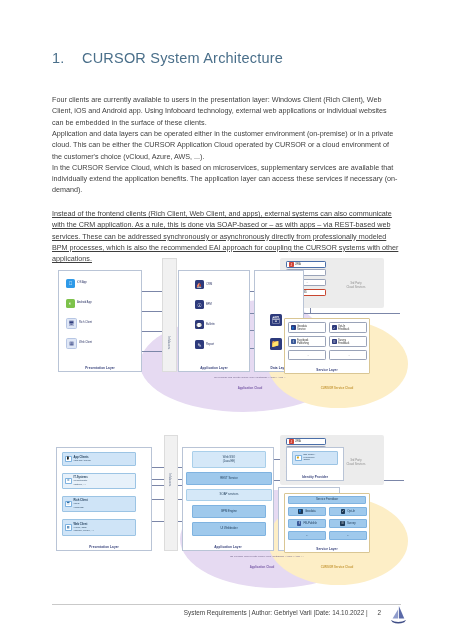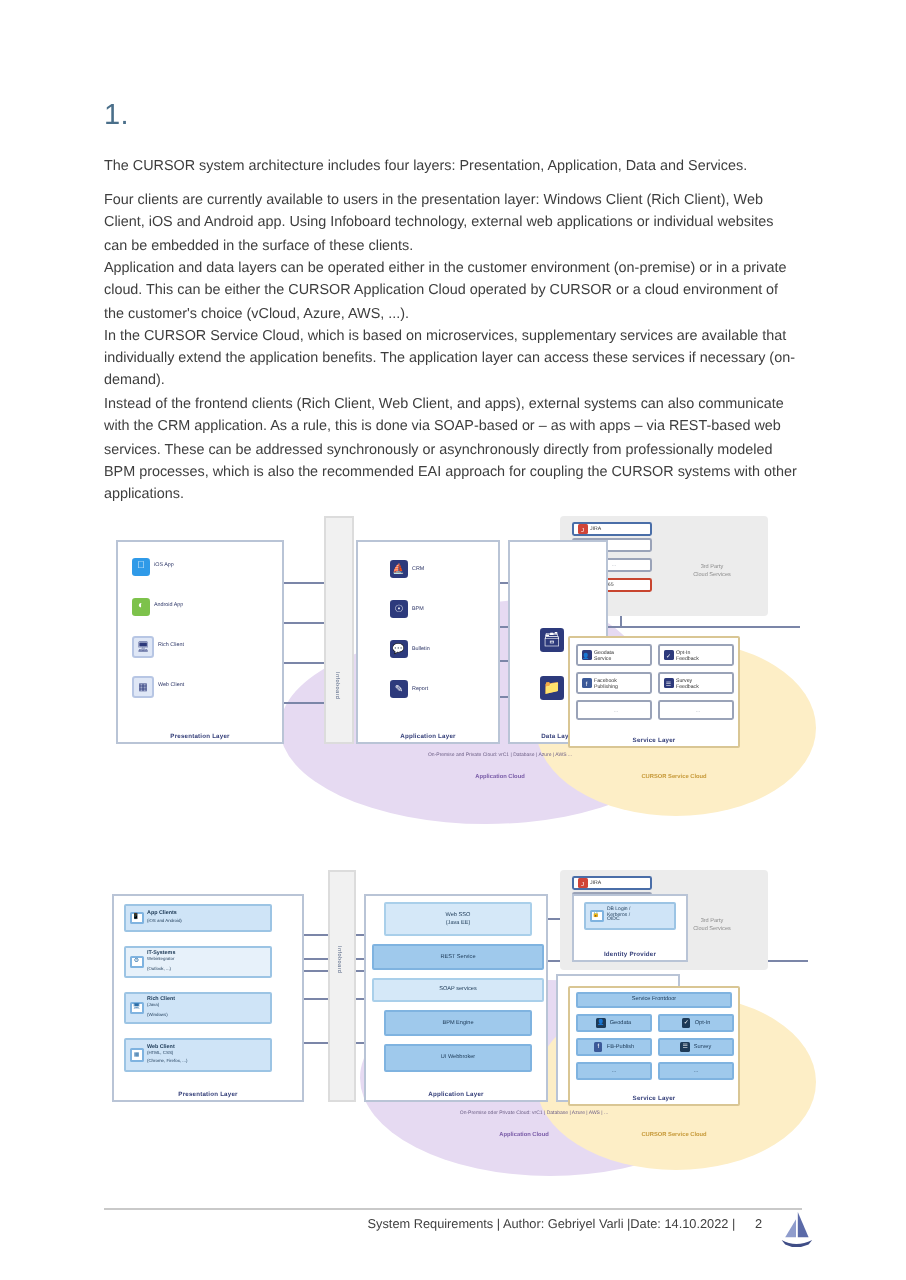--- a/index.html
+++ b/index.html
@@ -19,21 +19,21 @@
   .h1 .num{width:14px;}
 
   
   .body-text{
     position:absolute;left:52px;width:348px;
     font-size:7.2px;line-height:11.3px;color:#3e3e3e;text-align:left;
   }
   .p1{top:77px;}
   .p2{top:94px;}
   .p3{top:128px;}
-  .p4{top:196px;}
+  .p4{top:208px;text-decoration:underline;}
 
   
   .diagram{position:absolute;left:52px;width:348px;}
   .dg1{top:258px;height:150px;}
   .dg2{top:435px;height:150px;}
 
   .cloud{position:absolute;border-radius:50%;}
   .cloud-app{background:#e6daf2;}
   .cloud-svc{background:#fdeec6;}
 
@@ -132,23 +132,23 @@
     position:absolute;right:46px;top:1px;width:18px;height:20px;
   }
 </style>
 </head>
 <body>
 
 <div class="page">
 
   <div class="h1">
     <span class="num">1.</span>
+    <span>CURSOR System Architecture</span>
   </div>
 
-  <div class="body-text p1">The CURSOR system architecture includes four layers: Presentation, Application, Data and Services.</div>
   <div class="body-text p3" style="white-space:pre-line">Application and data layers can be operated either in the customer environment (on-premise) or in a private cloud. This can be either the CURSOR Application Cloud operated by CURSOR or a cloud environment of the customer's choice (vCloud, Azure, AWS, ...).
 In the CURSOR Service Cloud, which is based on microservices, supplementary services are available that individually extend the application benefits. The application layer can access these services if necessary (on-demand).</div>
   <div class="body-text p2">Four clients are currently available to users in the presentation layer: Windows Client (Rich Client), Web Client, iOS and Android app. Using Infoboard technology, external web applications or individual websites can be embedded in the surface of these clients.</div>
   <div class="body-text p4">Instead of the frontend clients (Rich Client, Web Client, and apps), external systems can also communicate with the CRM application. As a rule, this is done via SOAP-based or – as with apps – via REST-based web services. These can be addressed synchronously or asynchronously directly from professionally modeled BPM processes, which is also the recommended EAI approach for coupling the CURSOR systems with other applications.</div>
 
   <div class="diagram dg1">
 
     <div class="cloud cloud-app" style="left:88px;top:58px;width:206px;height:96px;"></div>
     <div class="cloud cloud-app" style="left:150px;top:42px;width:120px;height:80px;"></div>
 

